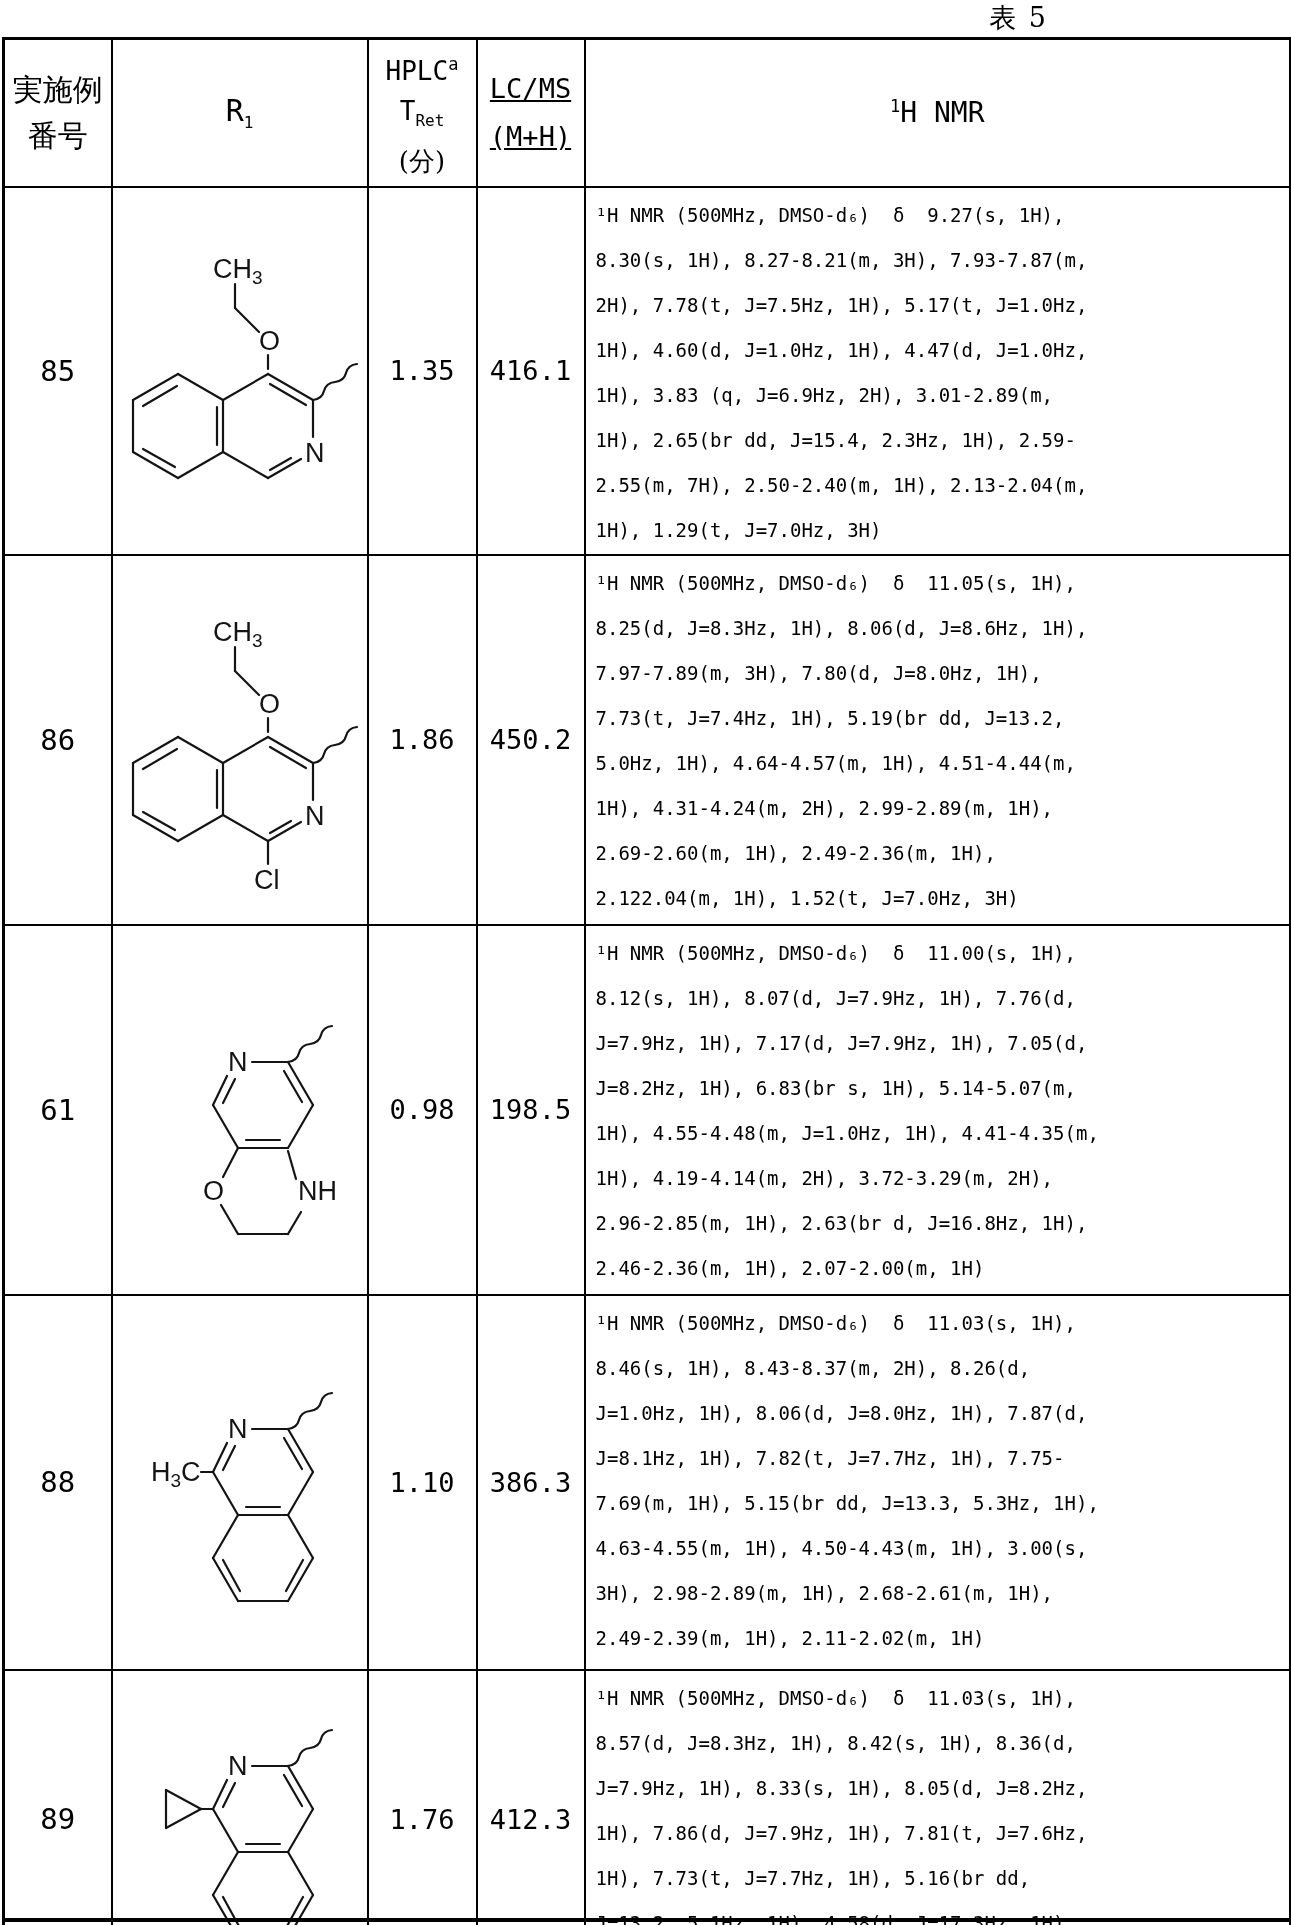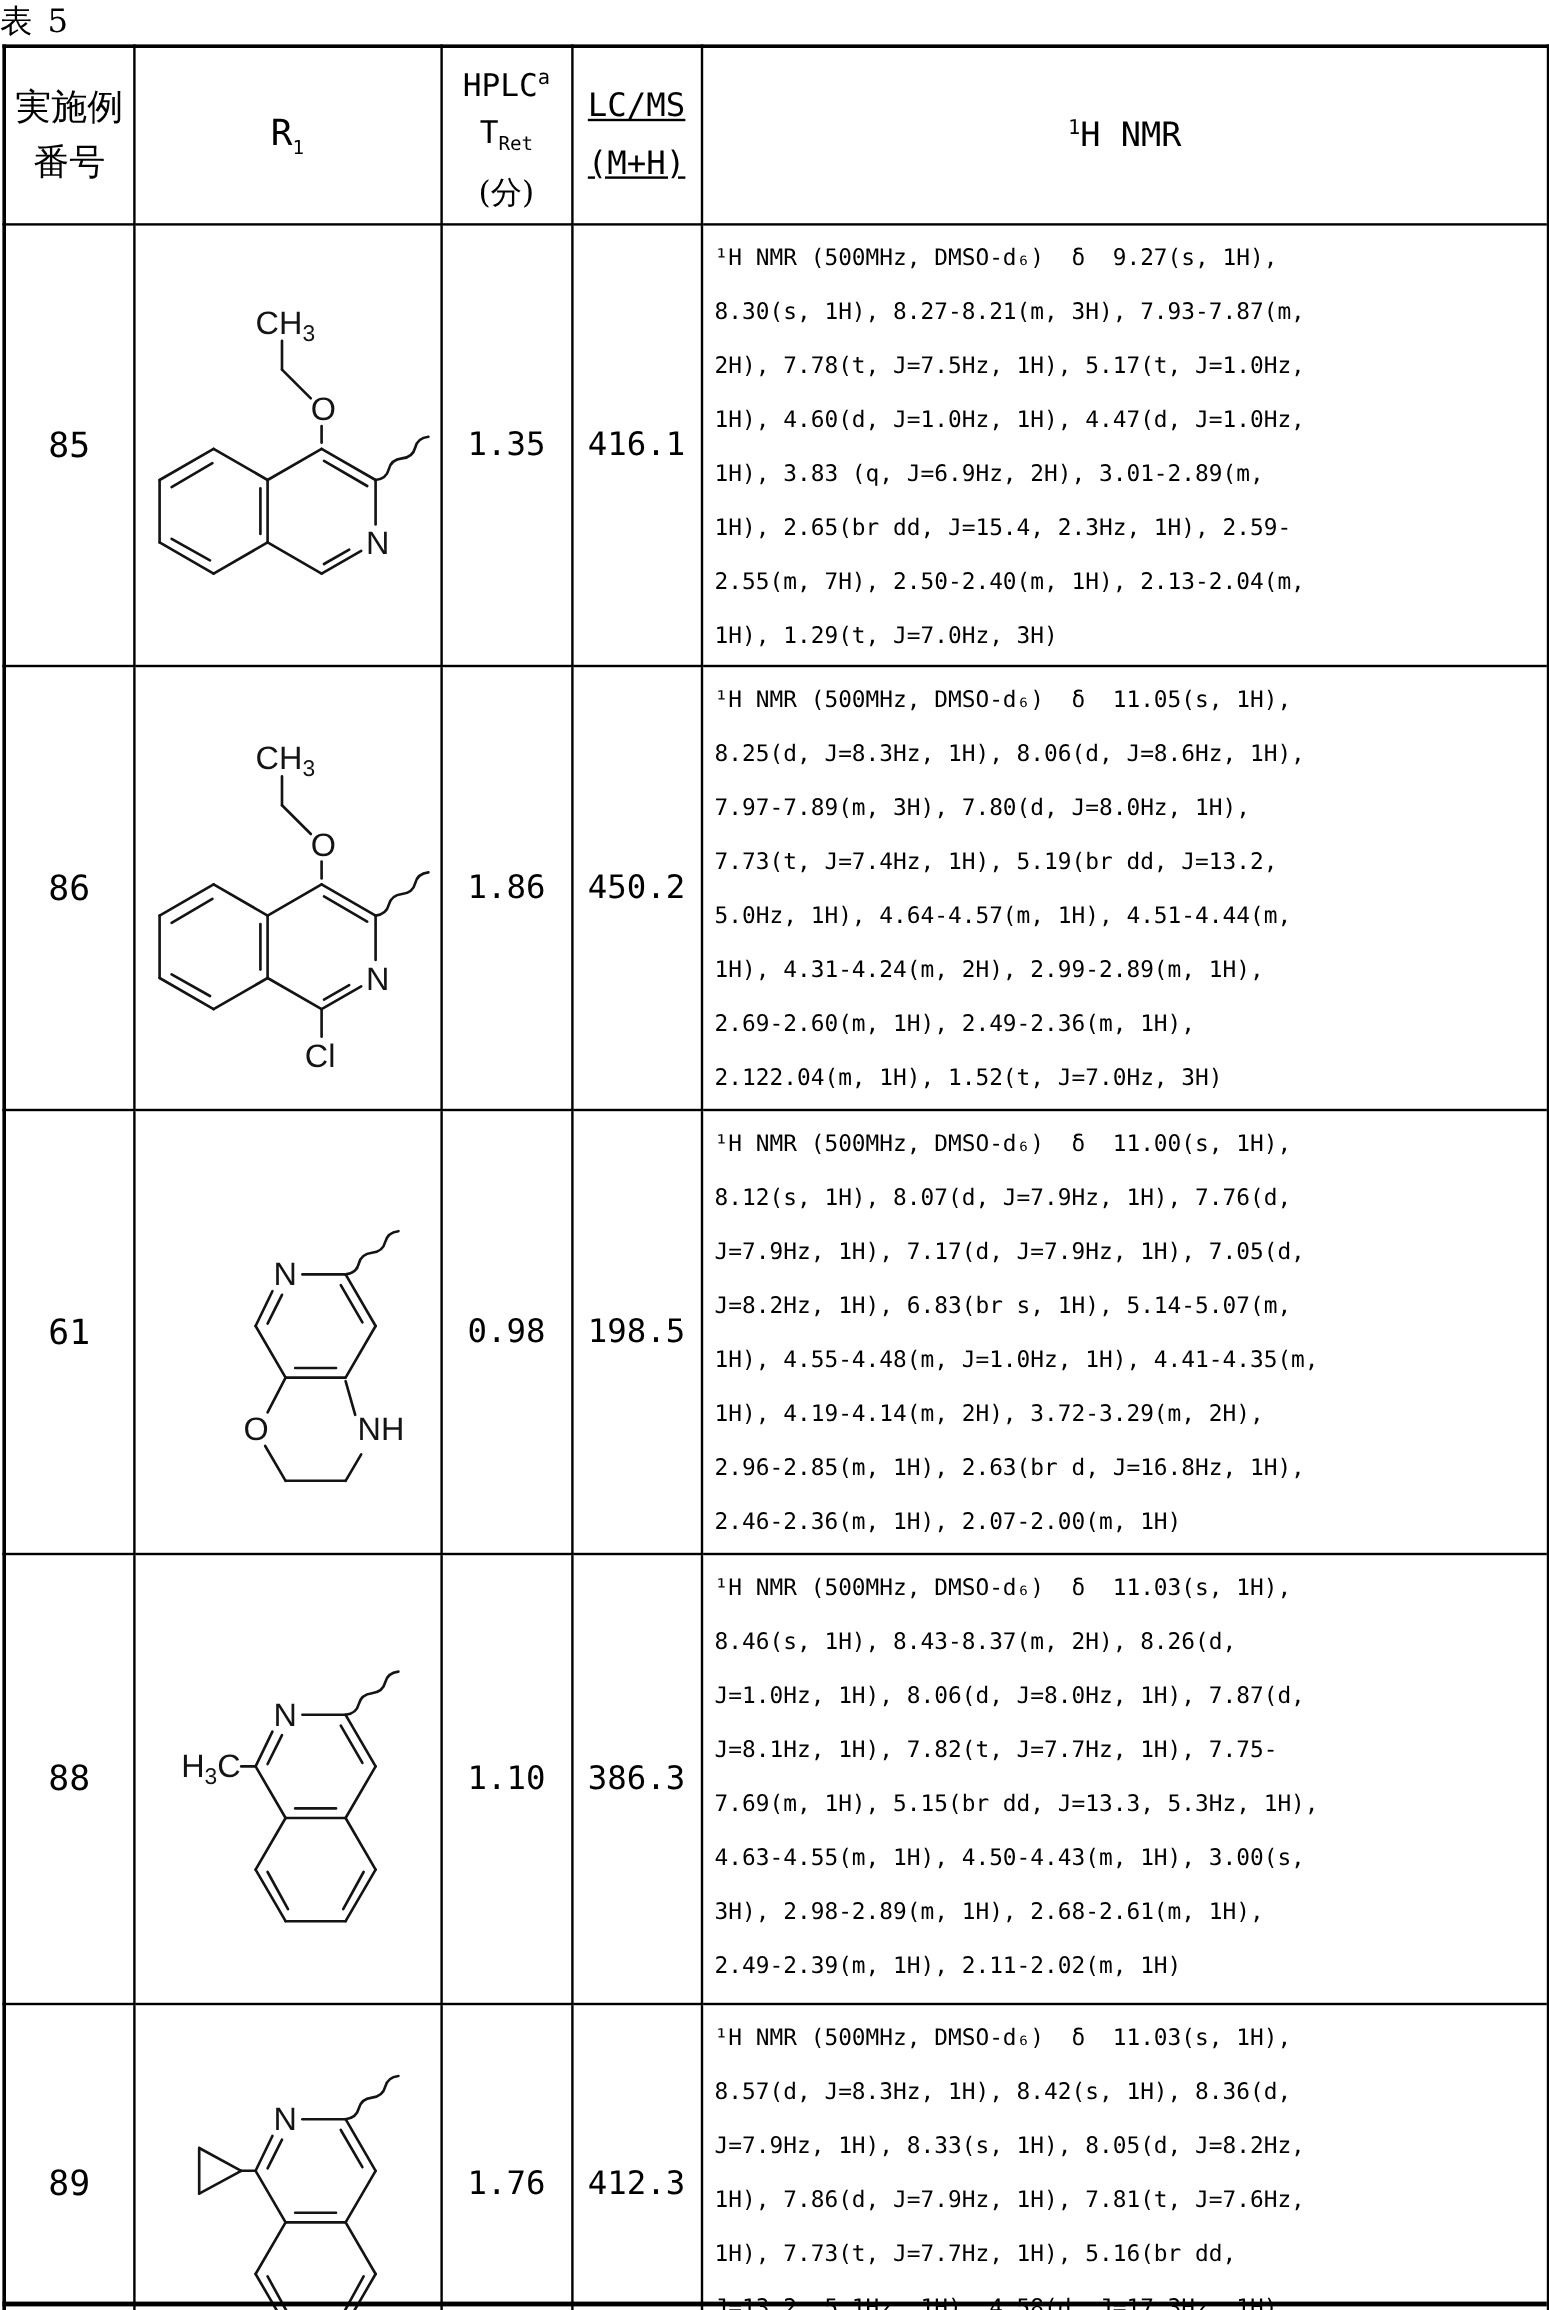--- a/index.html
+++ b/index.html
@@ -1,19 +1,19 @@
 <!DOCTYPE html>
 <html><head>
 <meta charset="utf-8">
 <style>
   html,body{margin:0;padding:0;background:#fff;}
   body{width:1291px;height:1925px;position:relative;overflow:hidden;
        font-family:"DejaVu Serif","Liberation Serif",serif;color:#000;}
   .page{position:absolute;inset:0;background:#fff;}
-  .doc-title{position:absolute;top:0px;left:0;width:1048px;text-align:left;
+  .doc-title{position:absolute;top:0px;left:0;width:1048px;text-align:right;
        font-size:27px;letter-spacing:2px;}
   table.main{position:absolute;left:2px;top:37px;width:1287px;
        border-collapse:collapse;table-layout:fixed;border:3px solid #000;}
   td,th{border:2px solid #000;padding:0;vertical-align:middle;font-weight:normal;}
   tr.hdr{height:148px;}
   tr.r85{height:368px;} tr.r86{height:370px;} tr.r87{height:370px;}
   tr.r88{height:375px;} tr.r89{height:300px;}
   .c-ex{text-align:center;font-family:"DejaVu Sans Mono",monospace;font-size:29px;}
   .c-num{text-align:center;font-family:"DejaVu Sans Mono",monospace;font-size:27px;}
   .c-struct{text-align:center;}

